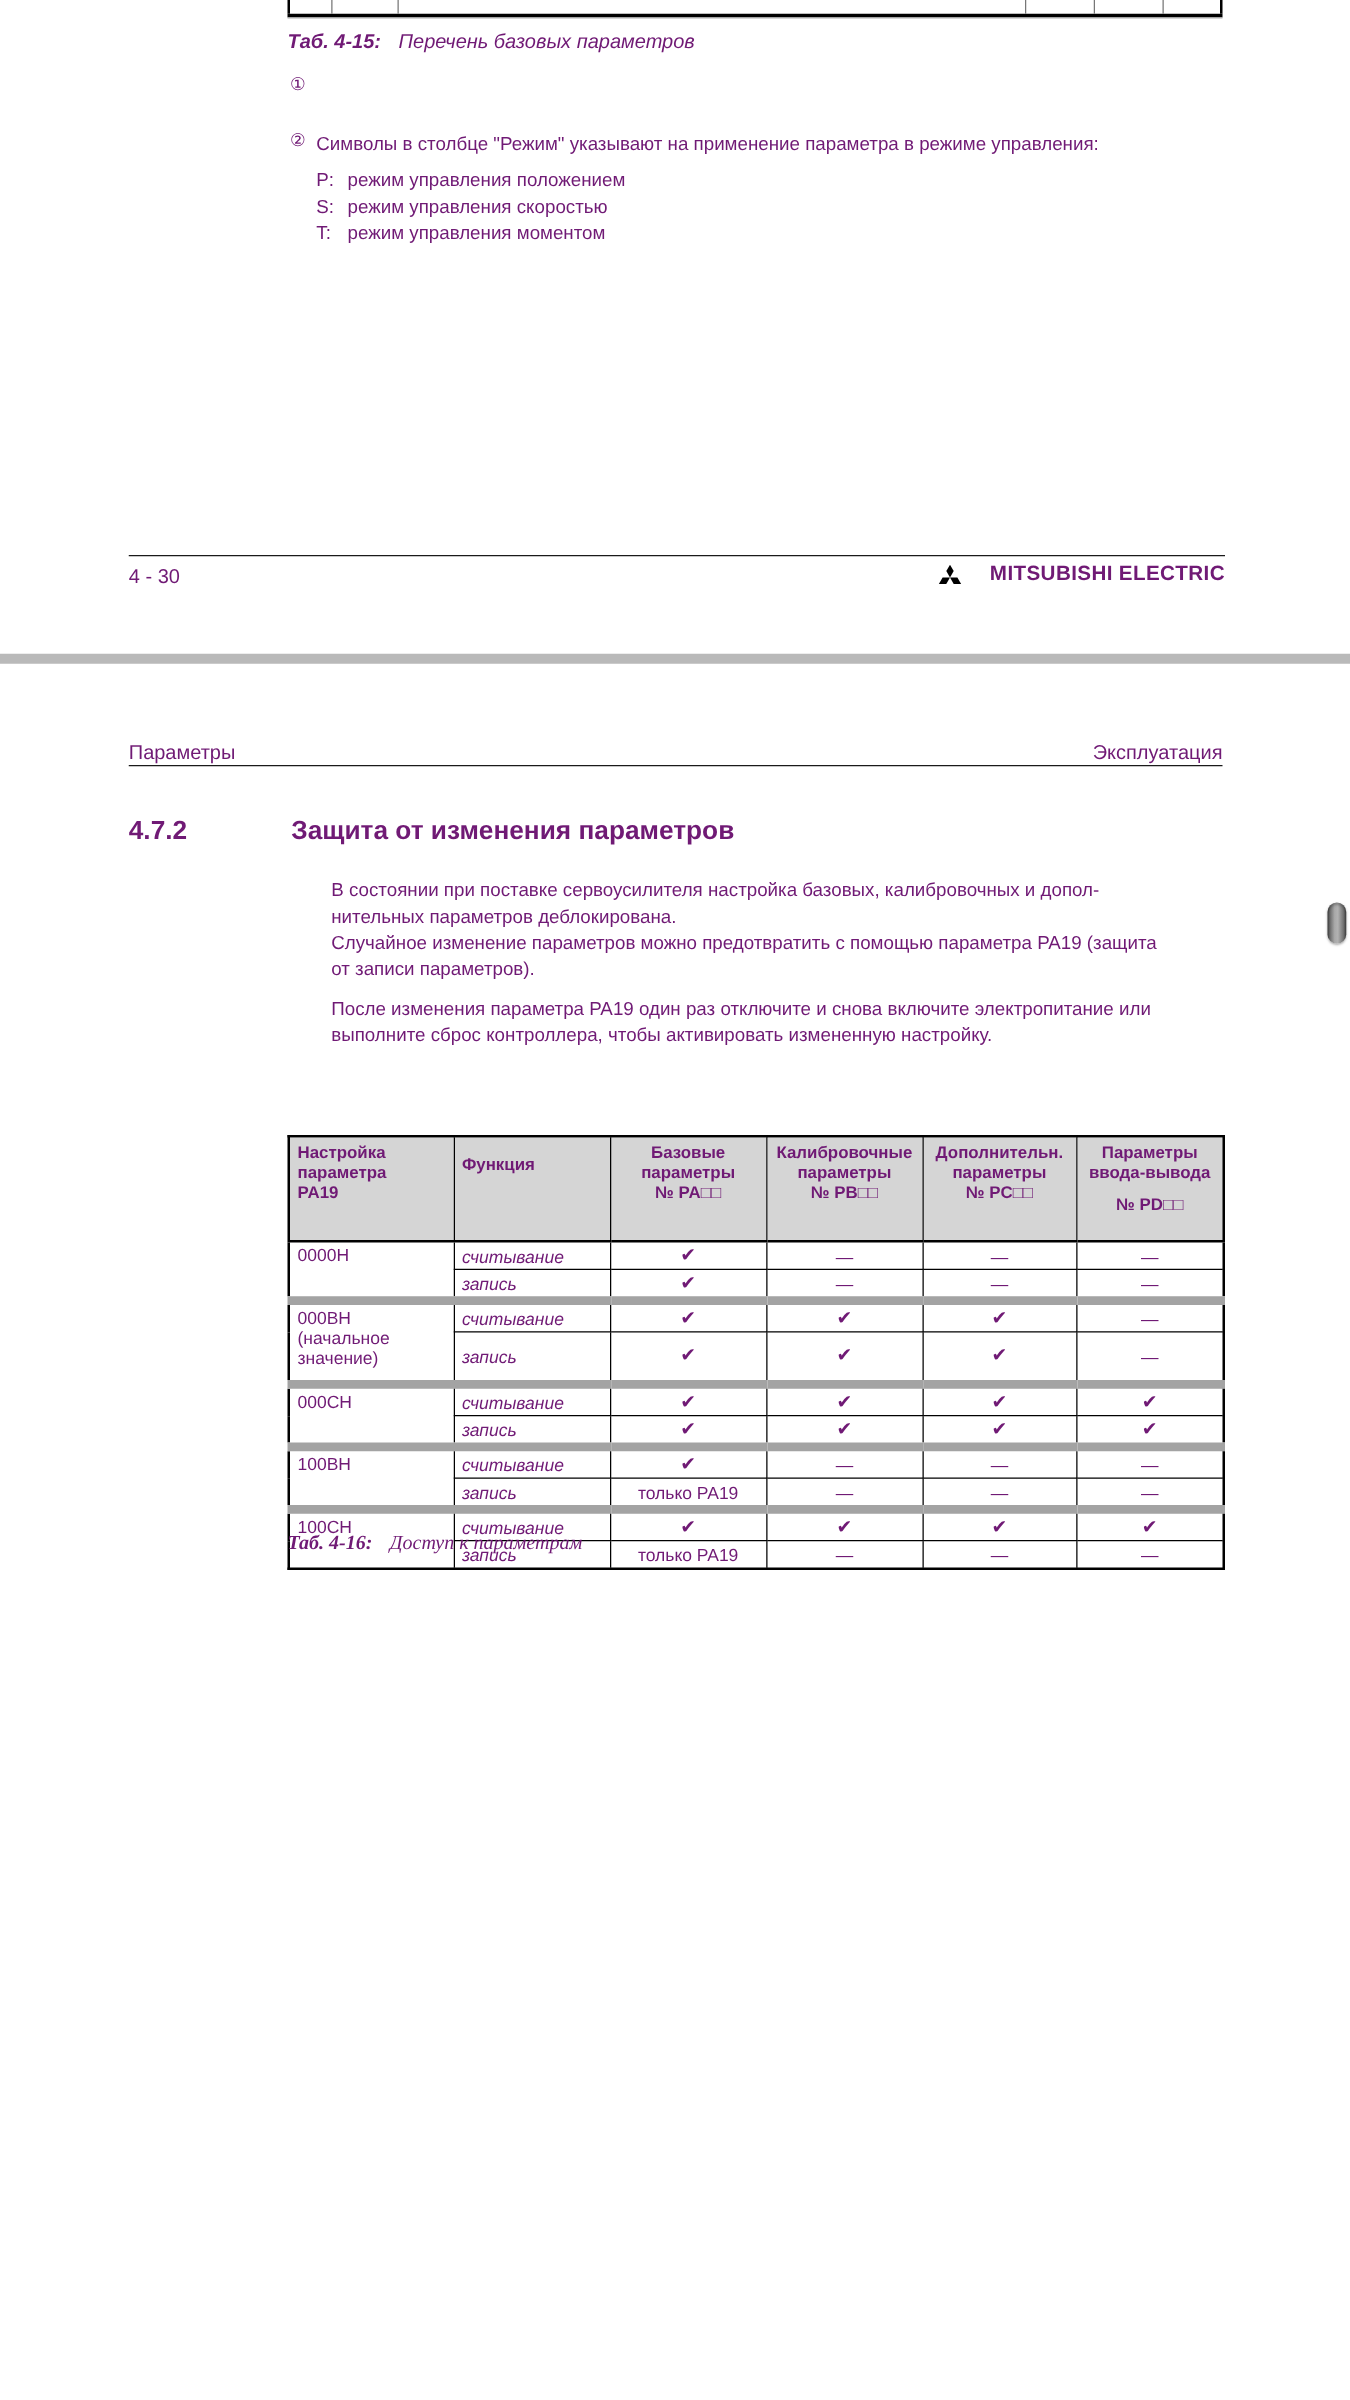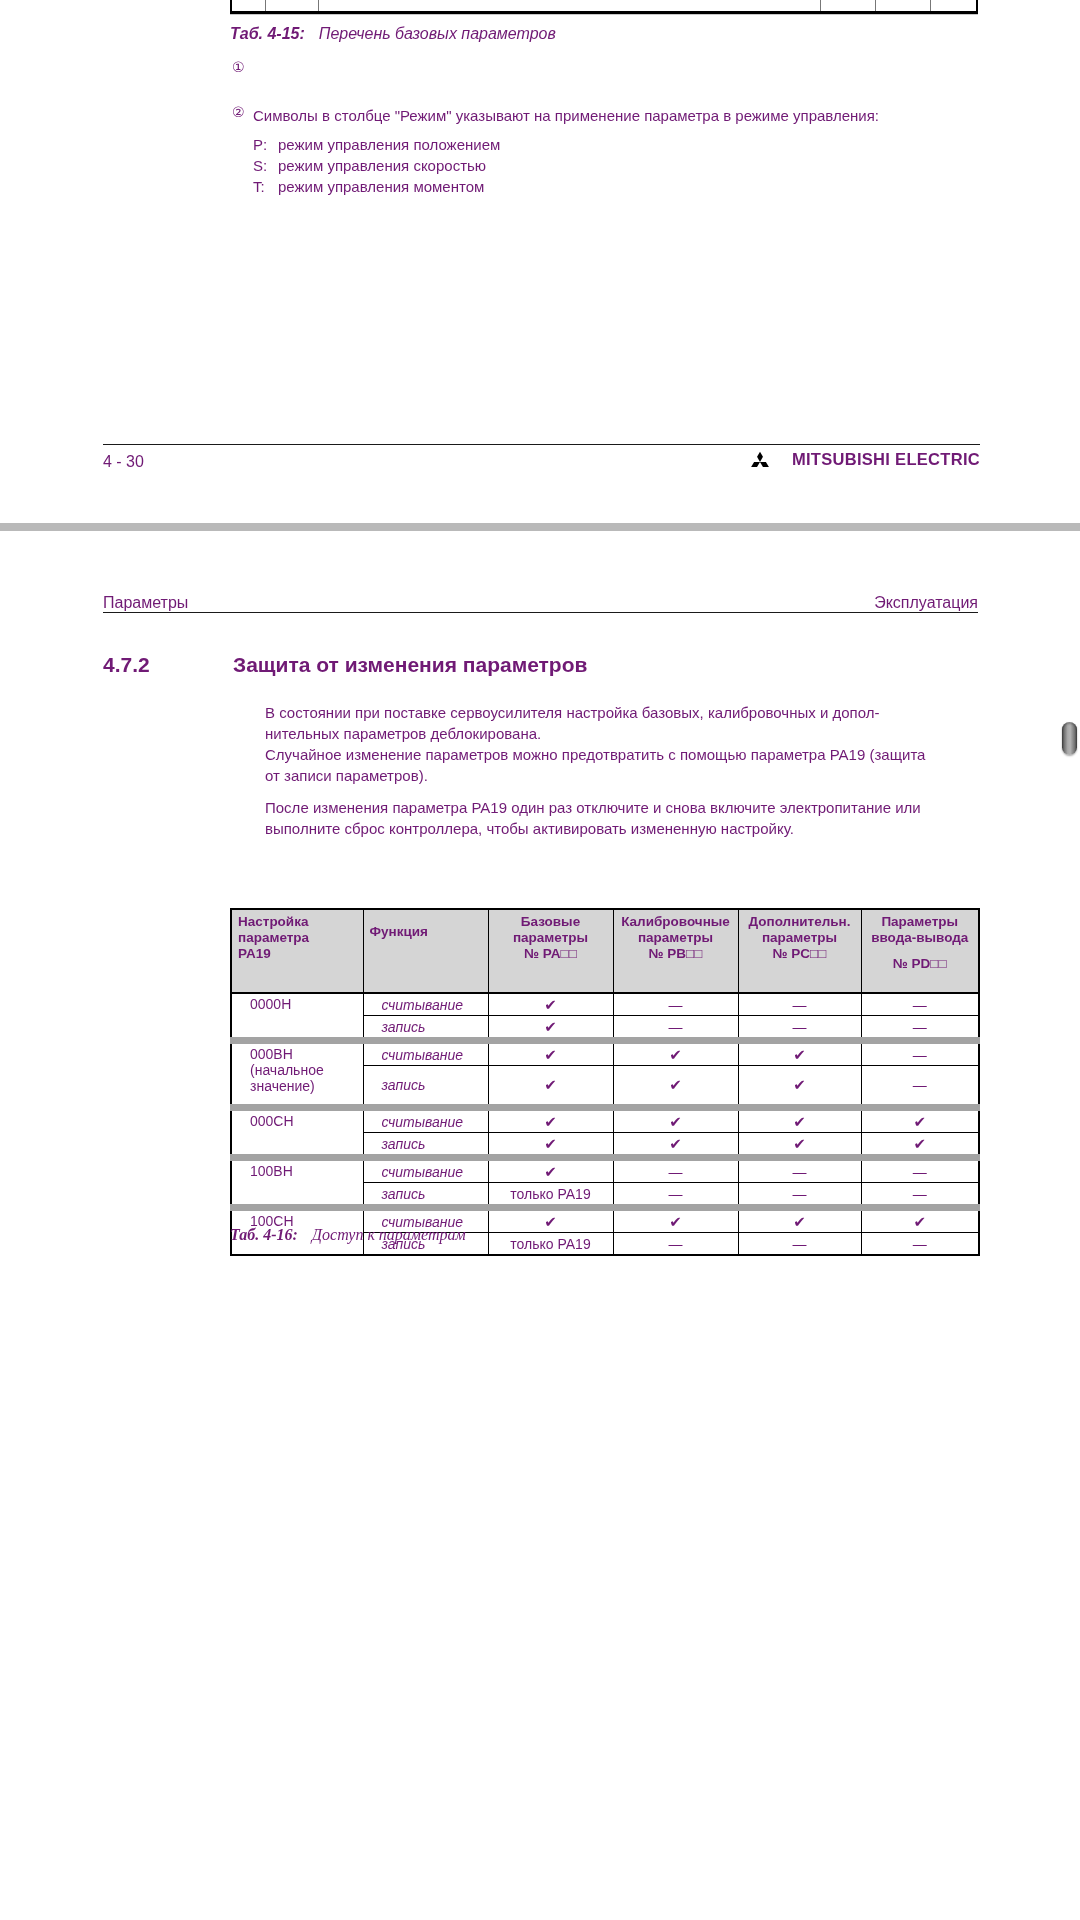--- a/index.html
+++ b/index.html
@@ -40,21 +40,21 @@
   .para{left:233px;font-size:15px;line-height:21px;margin-left:32px;}
 
   
   .ptable-wrap{left:230px;top:908px;}
   table.ptable{border-collapse:collapse;table-layout:fixed;}
   .ptable th,.ptable td{border:1px solid #000;overflow:hidden;}
   .ptable thead th{background:#d5d5d5;font-size:13.5px;line-height:16px;font-weight:bold;
                    height:74px;padding:4px 4px;vertical-align:top;text-align:center;border-bottom:2px solid #000;}
   .ptable thead th.h-left{text-align:left;padding-left:6px;}
   .ptable thead th .sp{height:10px;}
-  .ptable td{font-size:14px;line-height:16px;padding:0 18px;height:21px;}
+  .ptable td{font-size:14px;line-height:16px;padding:0 6px;height:21px;}
   .ptable td.c-set{vertical-align:top;padding-top:2px;white-space:pre-line;font-size:14px;}
   .ptable td.c-func{text-align:left;font-style:italic;}
   .ptable td.c-val{text-align:center;}
   .ptable td.chk{font-size:15px;font-weight:bold;}
   .ptable tr.gsep td{border-top:7px solid #a3a3a3;}
   .ptable tr.tall td{height:38px;}
   .ptable{border:2px solid #000;}
 
   
   .scrollpill{left:1062px;top:722px;width:15px;height:33px;border-radius:8px;

